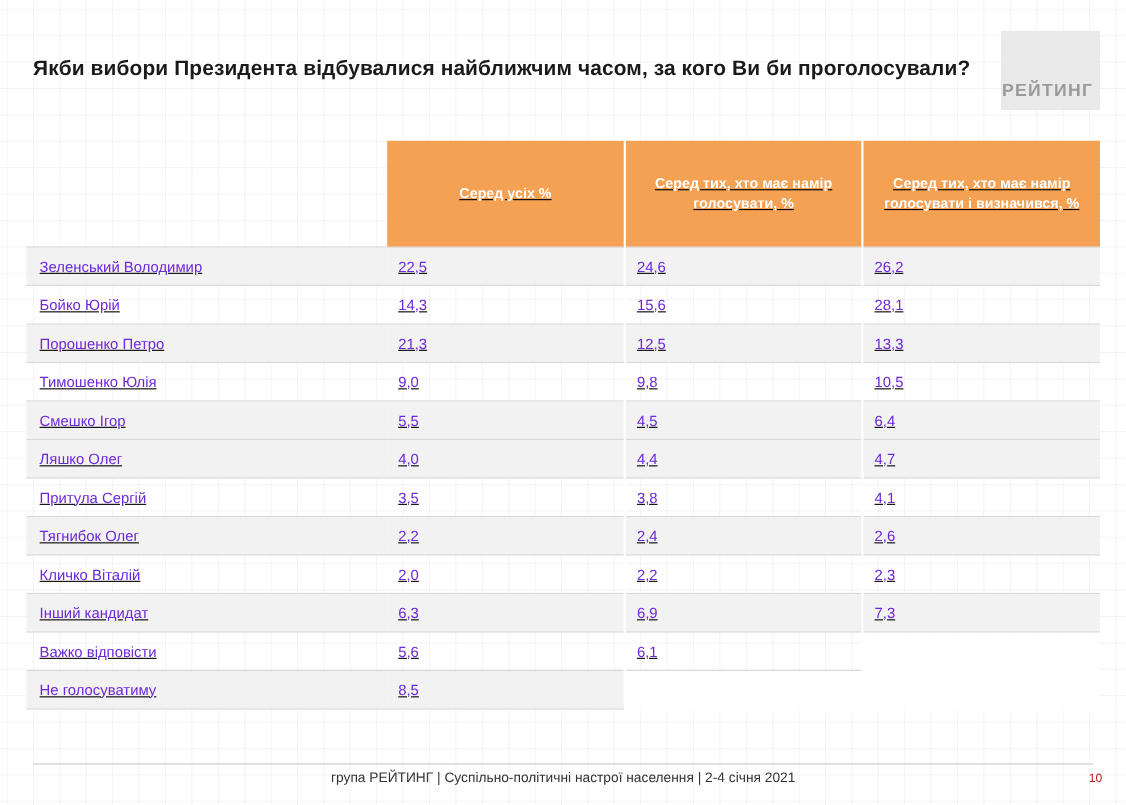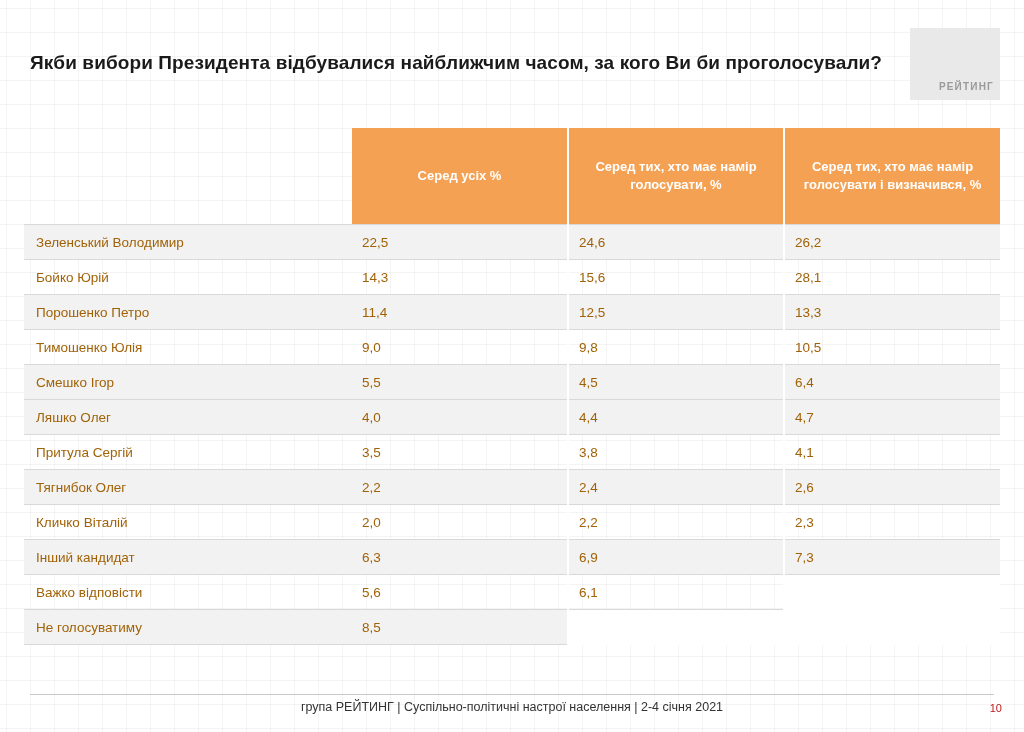--- a/index.html
+++ b/index.html
@@ -48,33 +48,34 @@
     right: 24px;
     top: 28px;
     width: 90px;
     height: 72px;
     background: #e9e9e9;
     display: flex;
     align-items: flex-end;
     justify-content: flex-end;
   }
   .logo-text {
-    font-size: 10px;
+    font-size: 16px;
     font-weight: bold;
     color: #9a9a9a;
     letter-spacing: 1.2px;
     padding: 0 6px 8px 0;
   }
 
   
   .table-wrap {
     position: absolute;
     left: 24px;
     top: 128px;
     width: 976px;
+    text-decoration: underline;
   }
   table.data {
     border-collapse: collapse;
     width: 976px;
     table-layout: fixed;
   }
   table.data col.c0 { width: 328px; }
   table.data col.c1 { width: 216px; }
   table.data col.c2 { width: 216px; }
   table.data col.c3 { width: 216px; }
@@ -93,21 +94,21 @@
   }
   table.data thead th.head-blank {
     background: transparent;
     border-right: none;
   }
   table.data thead th:last-child { border-right: none; }
 
   table.data tbody td {
     height: 34px;
     font-size: 13.5px;
-    color: #a16207;
+    color: #6d28d9;
     padding: 0 10px;
     border-bottom: 1px solid #d9d9d9;
   }
   table.data tbody td.name {
     text-align: left;
     padding-left: 12px;
   }
   table.data tbody td.val {
     text-align: left;
     border-right: 2px solid #ffffff;
@@ -187,21 +188,21 @@
             <td class="val">26,2</td>
           </tr>
           <tr>
             <td class="name">Бойко Юрій</td>
             <td class="val">14,3</td>
             <td class="val">15,6</td>
             <td class="val">28,1</td>
           </tr>
           <tr class="alt">
             <td class="name">Порошенко Петро</td>
-            <td class="val">11,4</td>
+            <td class="val">21,3</td>
             <td class="val">12,5</td>
             <td class="val">13,3</td>
           </tr>
           <tr>
             <td class="name">Тимошенко Юлія</td>
             <td class="val">9,0</td>
             <td class="val">9,8</td>
             <td class="val">10,5</td>
           </tr>
           <tr class="alt">

